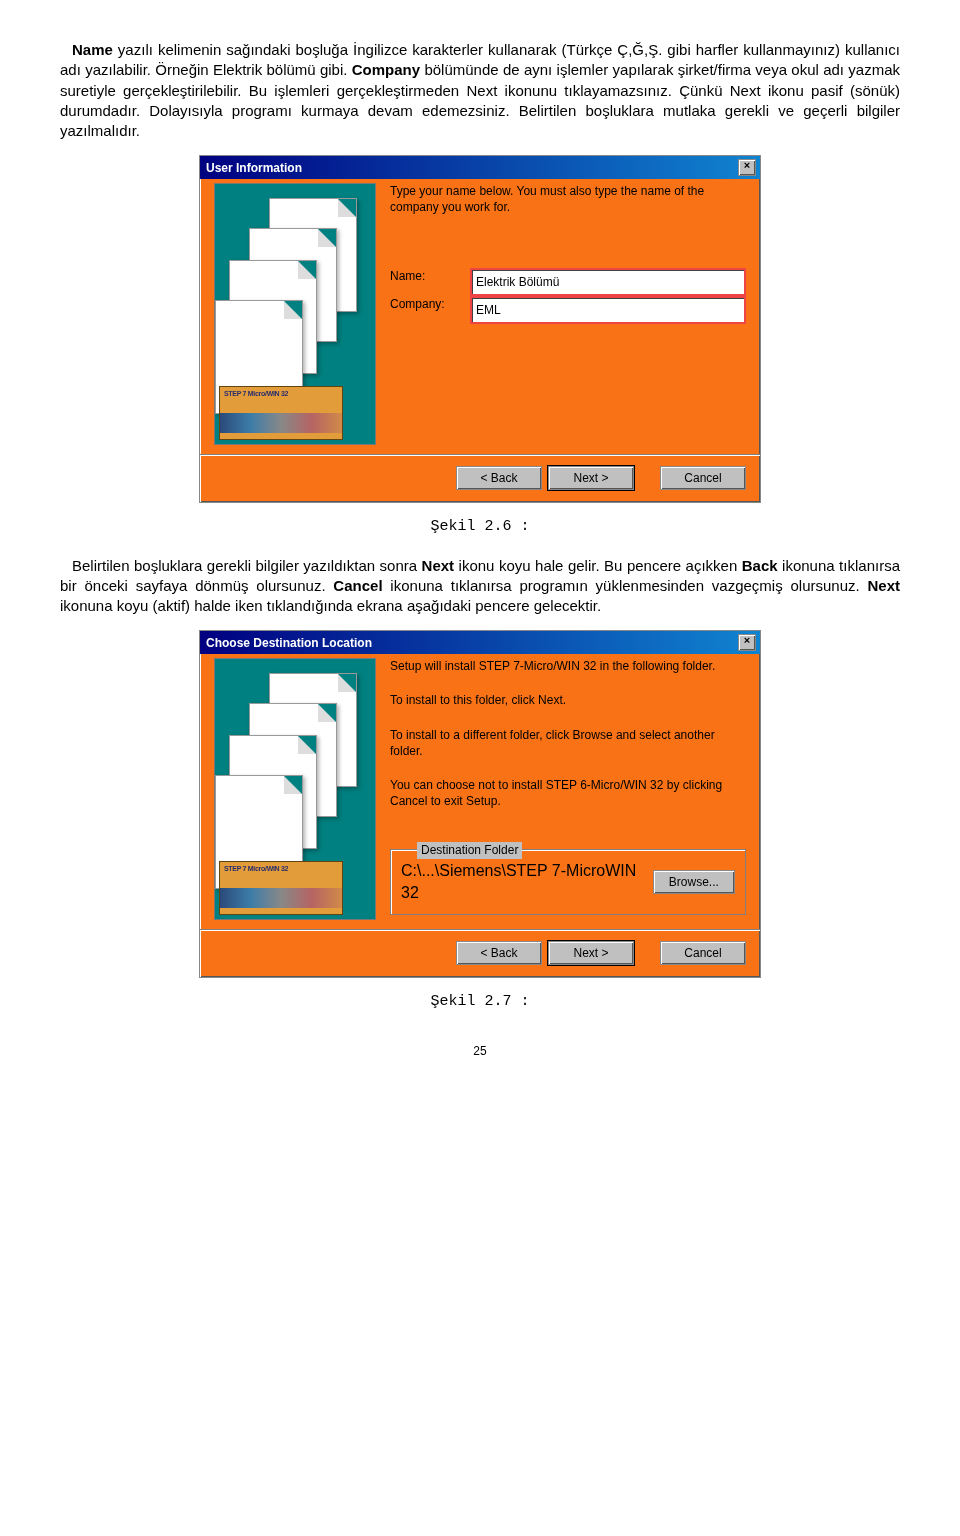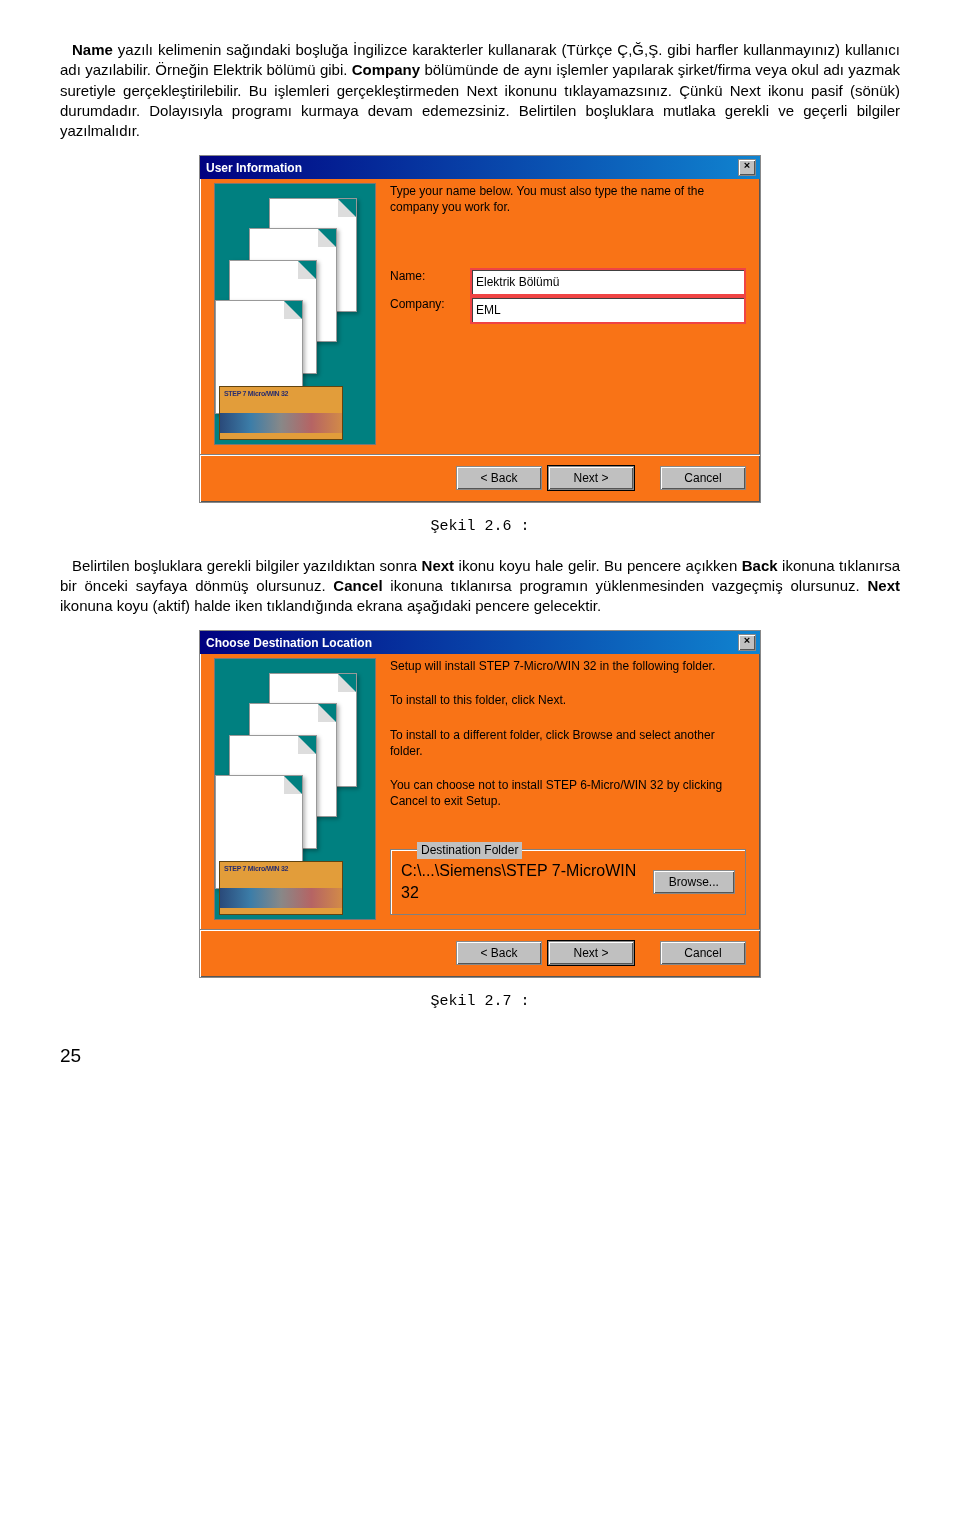--- a/index.html
+++ b/index.html
@@ -184,23 +184,23 @@
     display: flex;
     justify-content: space-between;
     align-items: center;
   }
   .dest-row .path {
     font-size: 16px;
   }
   .dest-row .win-btn { width:84px; }
 
   .pagenum {
-    text-align: left;
+    text-align: center;
     margin-top: 30px;
-    font-size: 19px;
+    font-size: 12px;
   }
 </style>
 </head>
 <body>
 
 <p class="para">
   <span class="first-indent"><b>Name</b></span><span> yazılı kelimenin sağındaki boşluğa İngilizce karakterler kullanarak (Türkçe Ç,Ğ,Ş. gibi harfler kullanmayınız) kullanıcı adı yazılabilir. Örneğin Elektrik bölümü gibi. </span><b>Company</b><span> bölümünde de aynı işlemler yapılarak şirket/firma veya okul adı yazmak suretiyle gerçekleştirilebilir.  Bu işlemleri gerçekleştirmeden Next ikonunu tıklayamazsınız. Çünkü Next ikonu pasif (sönük) durumdadır. Dolayısıyla programı kurmaya devam edemezsiniz. Belirtilen boşluklara mutlaka gerekli  ve geçerli bilgiler yazılmalıdır.</span>
 </p>
 
 <div class="dialog">

